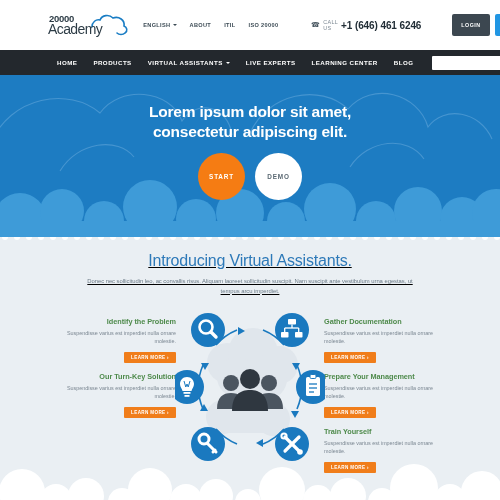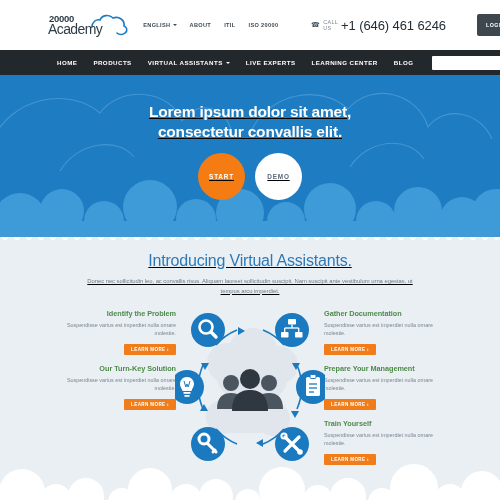--- a/index.html
+++ b/index.html
@@ -35,21 +35,21 @@
     display: flex; align-items: center; gap: 2px; cursor: pointer;
   }
   .caret-down {
     width: 0; height: 0; border-left: 2.2px solid transparent;
     border-right: 2.2px solid transparent; border-top: 2.6px solid #3b4a54;
     display: inline-block;
   }
   .callus { display: flex; align-items: center; gap: 3px; margin-left: 16px; }
   .phone-glyph { font-size: 7px; color: #4a5862; transform: scaleX(-1); }
   .callus-label { font-size: 5.4px; color: #7b8792; letter-spacing: 0.4px; font-weight: normal; }
-  .phone-number { font-size: 13px; color: #222e37; font-weight: normal; letter-spacing: -0.1px; white-space: nowrap; }
+  .phone-number { font-size: 10px; color: #222e37; font-weight: bold; letter-spacing: -0.1px; white-space: nowrap; }
 
   .auth-buttons { display: flex; gap: 5px; margin-left: 14px; }
   .btn-login, .btn-signup {
     font-size: 5.3px; color: #fff; font-weight: bold; letter-spacing: 0.5px;
     padding: 5px 9px; border-radius: 2px; border: none; cursor: pointer;
     font-family: "Liberation Sans", sans-serif;
   }
   .btn-login { background: #3c4750; }
   .btn-signup { background: #2196e3; }
 
@@ -80,21 +80,21 @@
   }
 
   
   .hero {
     position: relative; height: 162px; background: #1d7cc2; overflow: hidden;
   }
   .hero-outline-clouds { position: absolute; inset: 0; }
   .hero-bottom-clouds { position: absolute; left: 0; bottom: 0; width: 100%; }
   .hero-content {
     position: relative; z-index: 5; padding-top: 27px;
-    display: flex; flex-direction: column; align-items: center; text-decoration: underline;
+    display: flex; flex-direction: column; align-items: center;
   }
   .hero-title {
     color: #ffffff; font-size: 15.5px; font-weight: bold; text-align: center;
     line-height: 20px; letter-spacing: -0.2px;
   }
   .hero-buttons { display: flex; gap: 10px; margin-top: 11px; }
   .circle-btn {
     width: 47px; height: 47px; border-radius: 50%;
     display: flex; align-items: center; justify-content: center;
     font-size: 6.4px; font-weight: bold; letter-spacing: 0.8px; cursor: pointer;
@@ -113,21 +113,21 @@
   .intro { position: relative; z-index: 3; padding-top: 15px; text-align: center; }
   .intro-title {
     font-size: 16px; color: #2d79b8; font-weight: normal; letter-spacing: -0.2px;
   }
   .intro-text {
     font-size: 5.9px; color: #6b7a86; line-height: 9.5px;
     max-width: 330px; margin: 7px auto 0; letter-spacing: -0.05px;
   }
 
   .features { position: relative; z-index: 3; margin-top: 13px; height: 165px; }
-  .col { position: absolute; top: 0; width: 128px; }
+  .col { position: absolute; top: 8px; width: 128px; }
   .col-left { left: 48px; text-align: right; }
   .col-right { right: 48px; text-align: left; }
   .feature { height: 55px; }
   .feature-title {
     font-size: 7.3px; font-weight: bold; color: #4e8a4b; letter-spacing: -0.05px;
   }
   .feature-left .feature-title { color: #4e8a4b; }
   .feature-desc {
     font-size: 5.4px; color: #7b8792; line-height: 8.2px; margin-top: 3px;
   }
@@ -230,21 +230,21 @@
           <circle cx="418" cy="34" r="24"></circle>
         <circle cx="462" cy="42" r="22"></circle>
           <circle cx="496" cy="36" r="24"></circle>
         <rect x="0" y="44" width="500" height="18"></rect>
       </g>
     </svg>
 
     <div class="hero-content">
       <div class="hero-title">
         <span>Lorem ipsum dolor sit amet,</span><br>
-        <span>consectetur convallis elit.</span>
+        <span>consectetur adipiscing elit.</span>
       </div>
       <div class="hero-buttons">
         <button class="circle-btn circle-start">START</button>
         <button class="circle-btn circle-demo">DEMO</button>
       </div>
     </div>
   </div>
 
   <div class="content">
 

